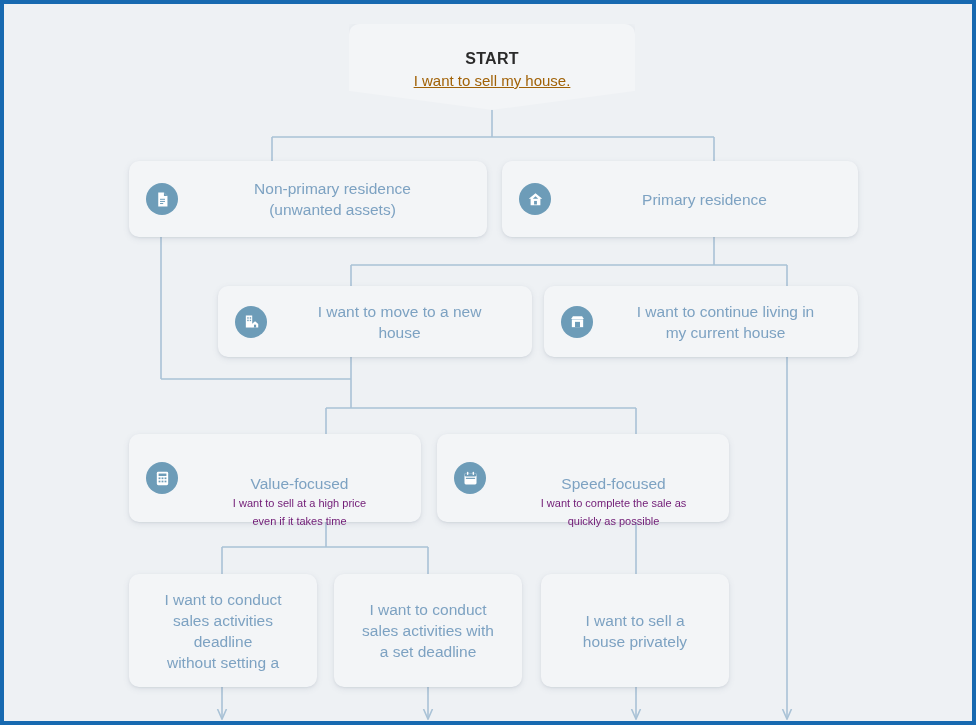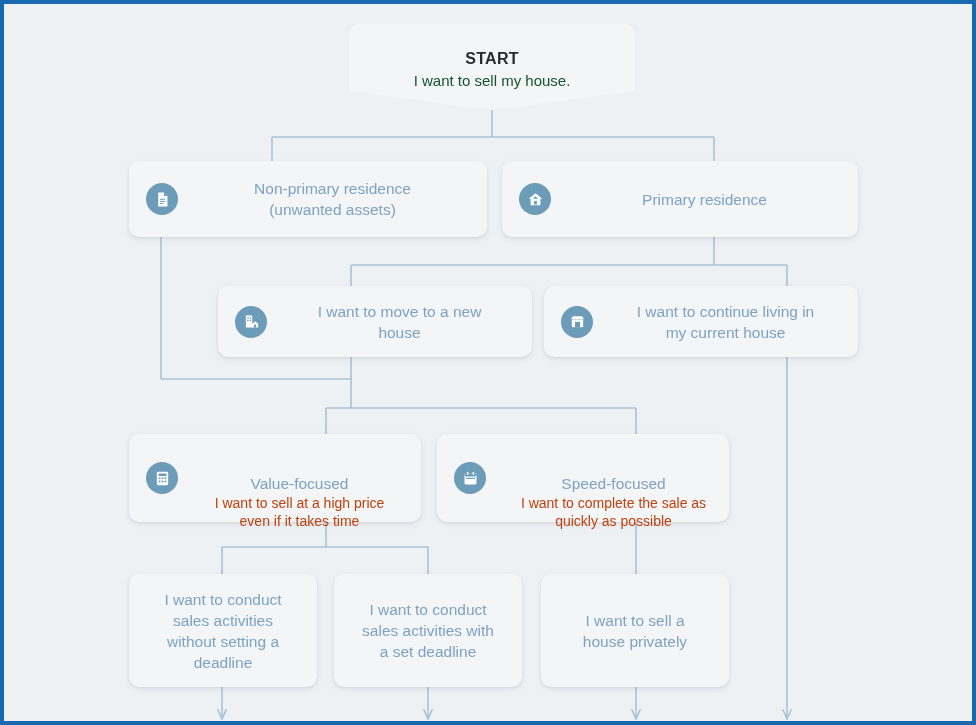--- a/index.html
+++ b/index.html
@@ -44,38 +44,39 @@
     padding: 0 10px;
   }
   .title-main {
     color: #2b2b2b;
     font-weight: bold;
     font-size: 16px;
     letter-spacing: 0.3px;
     line-height: 22px;
   }
   .title-sub {
-    color: #14532d;
+    color: #a16207;
     font-size: 15px;
     line-height: 22px;
+    text-decoration: underline;
   }
   .label {
     color: #7da2c2;
     font-size: 15.5px;
     line-height: 21px;
   }
   .label-strong {
     color: #7da2c2;
     font-size: 15.5px;
     line-height: 21px;
     margin-top: 46px;
   }
   .label-accent {
-    color: #c2410c;
-    font-size: 14px;
+    color: #701a75;
+    font-size: 11px;
     line-height: 18px;
   }
   .icon-circle {
     width: 32px;
     height: 32px;
     border-radius: 50%;
     background: #6d9cb8;
     display: flex;
     align-items: center;
     justify-content: center;
@@ -260,22 +261,22 @@
       <div class="label-strong">Speed-focused</div>
       <div class="label-accent">I want to complete the sale as</div>
       <div class="label-accent">quickly as possible</div>
     </div>
   </div>
 
   <div class="node centered" style="left:125px; top:570px; width:188px; height:113px;">
     <div class="body">
       <div class="label">I want to conduct</div>
       <div class="label">sales activities</div>
+      <div class="label">deadline</div>
       <div class="label">without setting a</div>
-      <div class="label">deadline</div>
     </div>
   </div>
 
   <div class="node centered" style="left:330px; top:570px; width:188px; height:113px;">
     <div class="body">
       <div class="label">I want to conduct</div>
       <div class="label">sales activities with</div>
       <div class="label">a set deadline</div>
     </div>
   </div>

